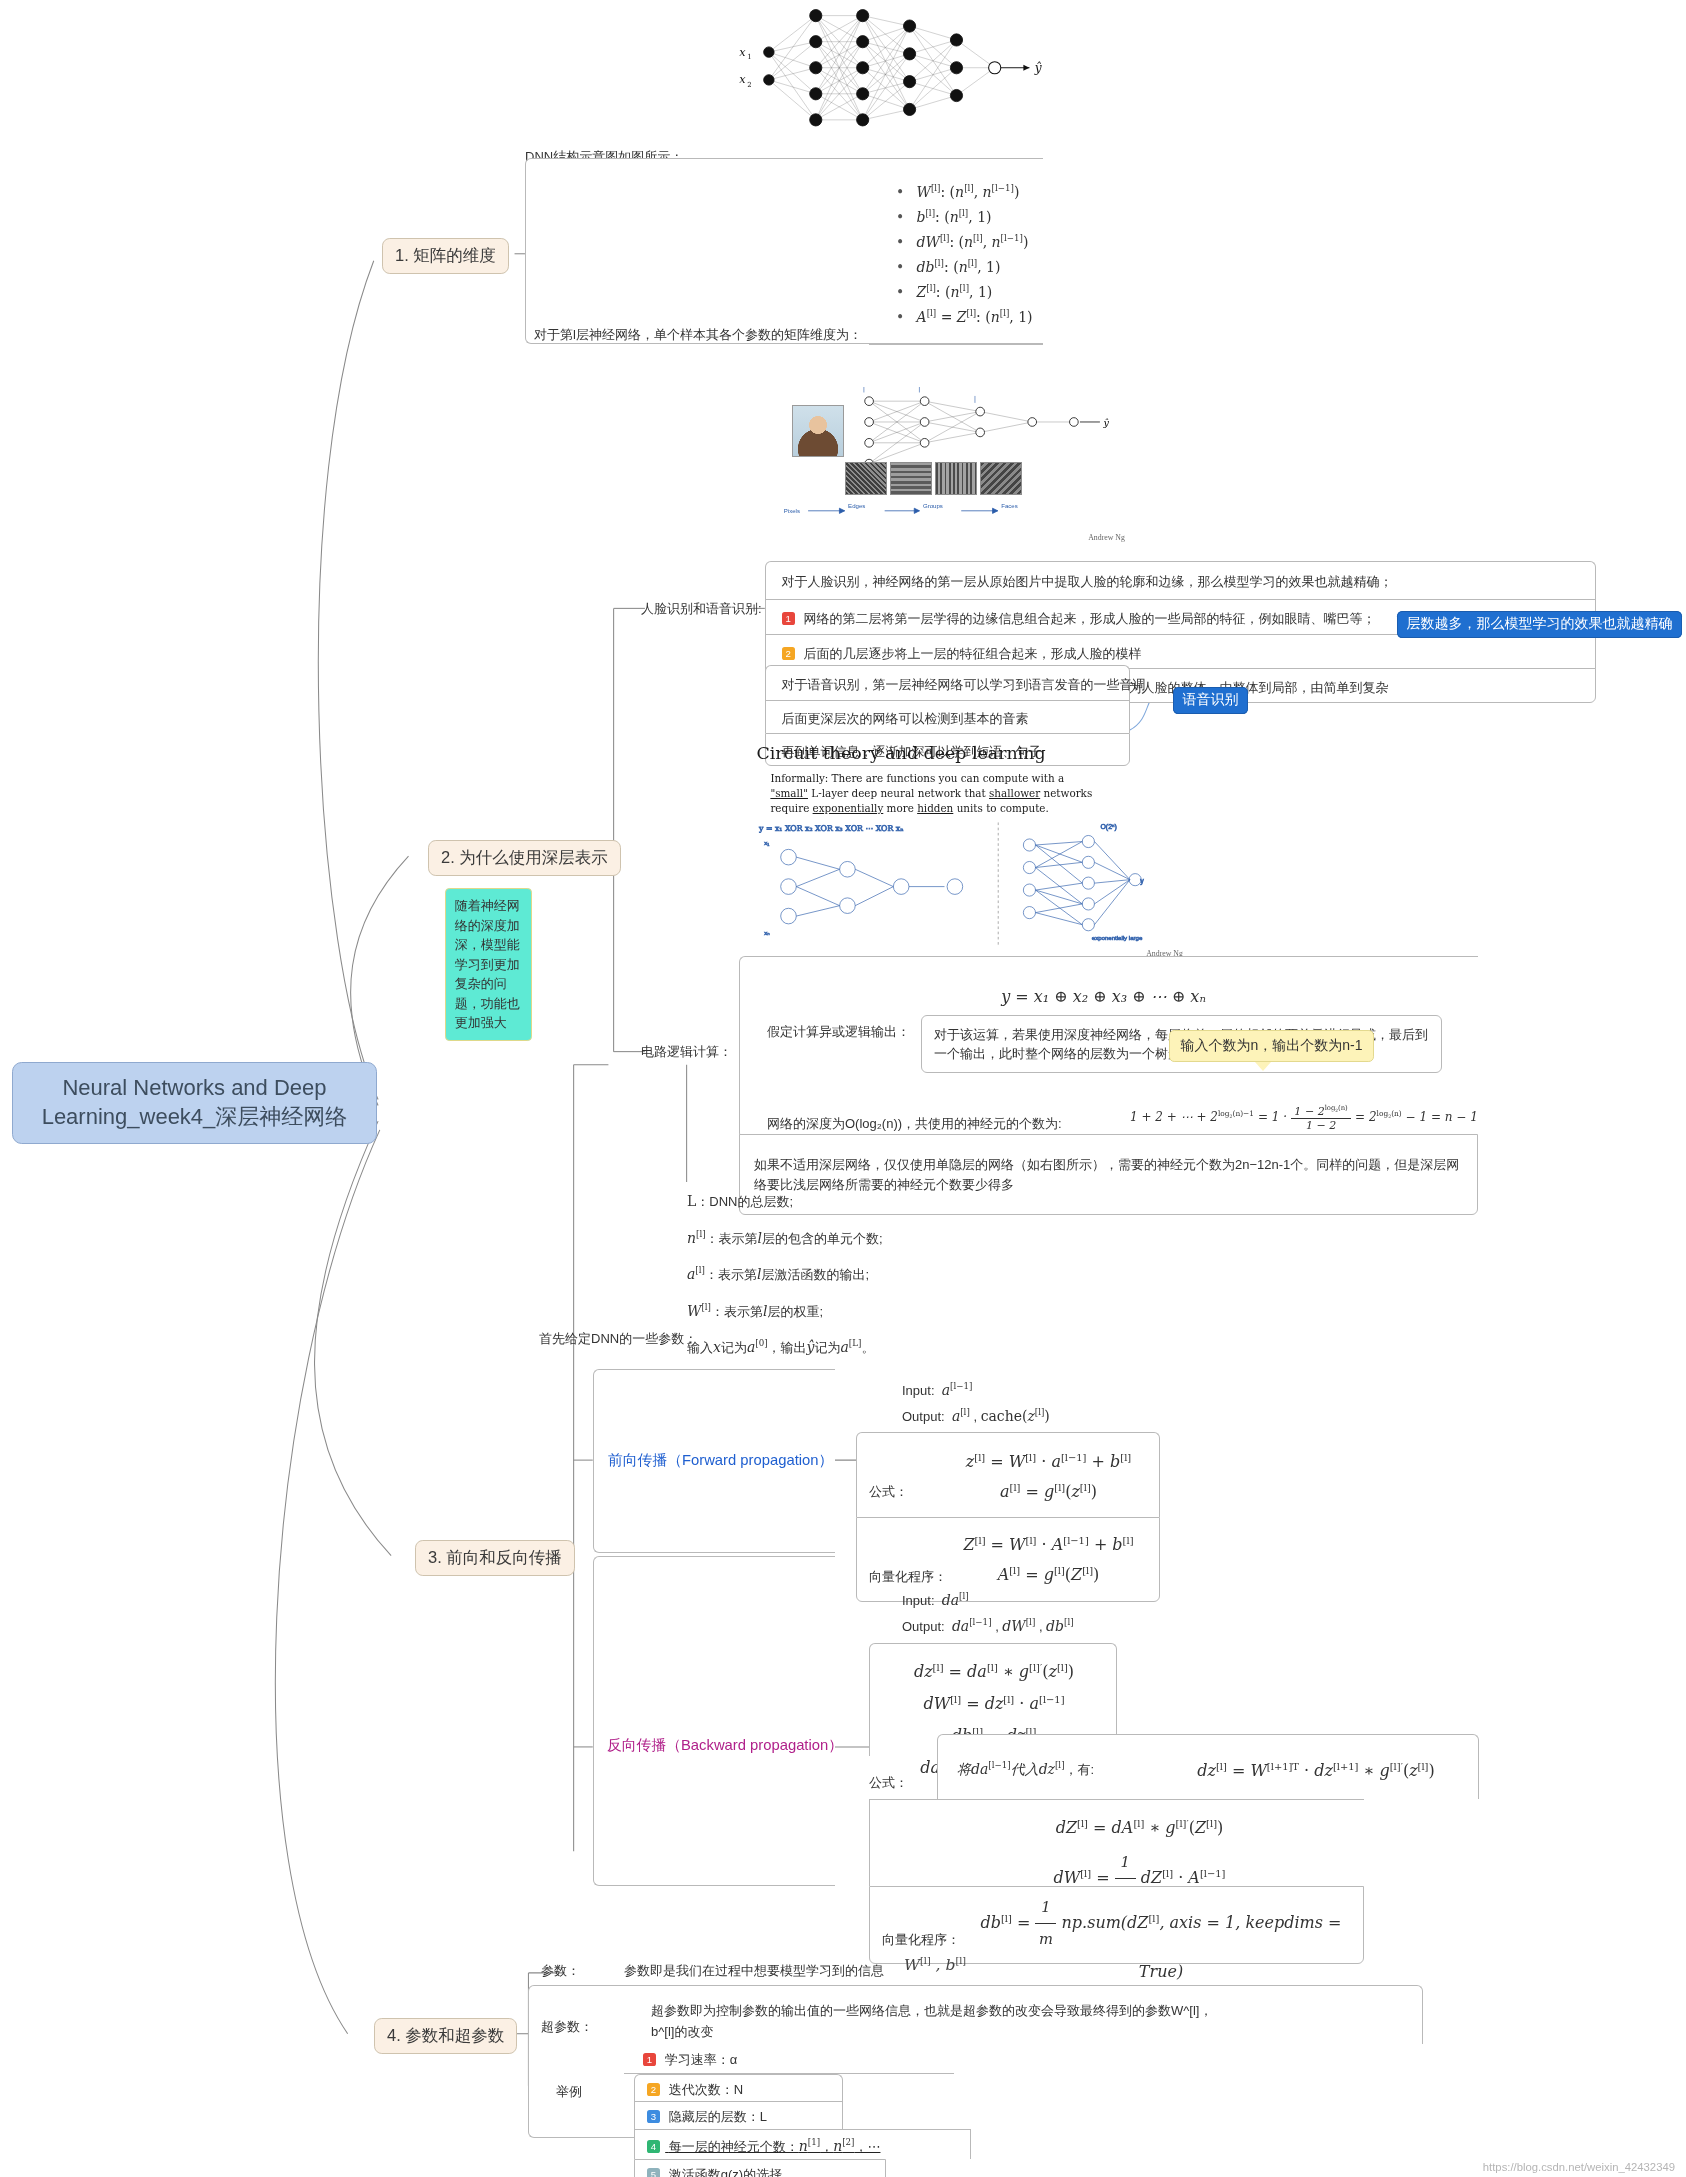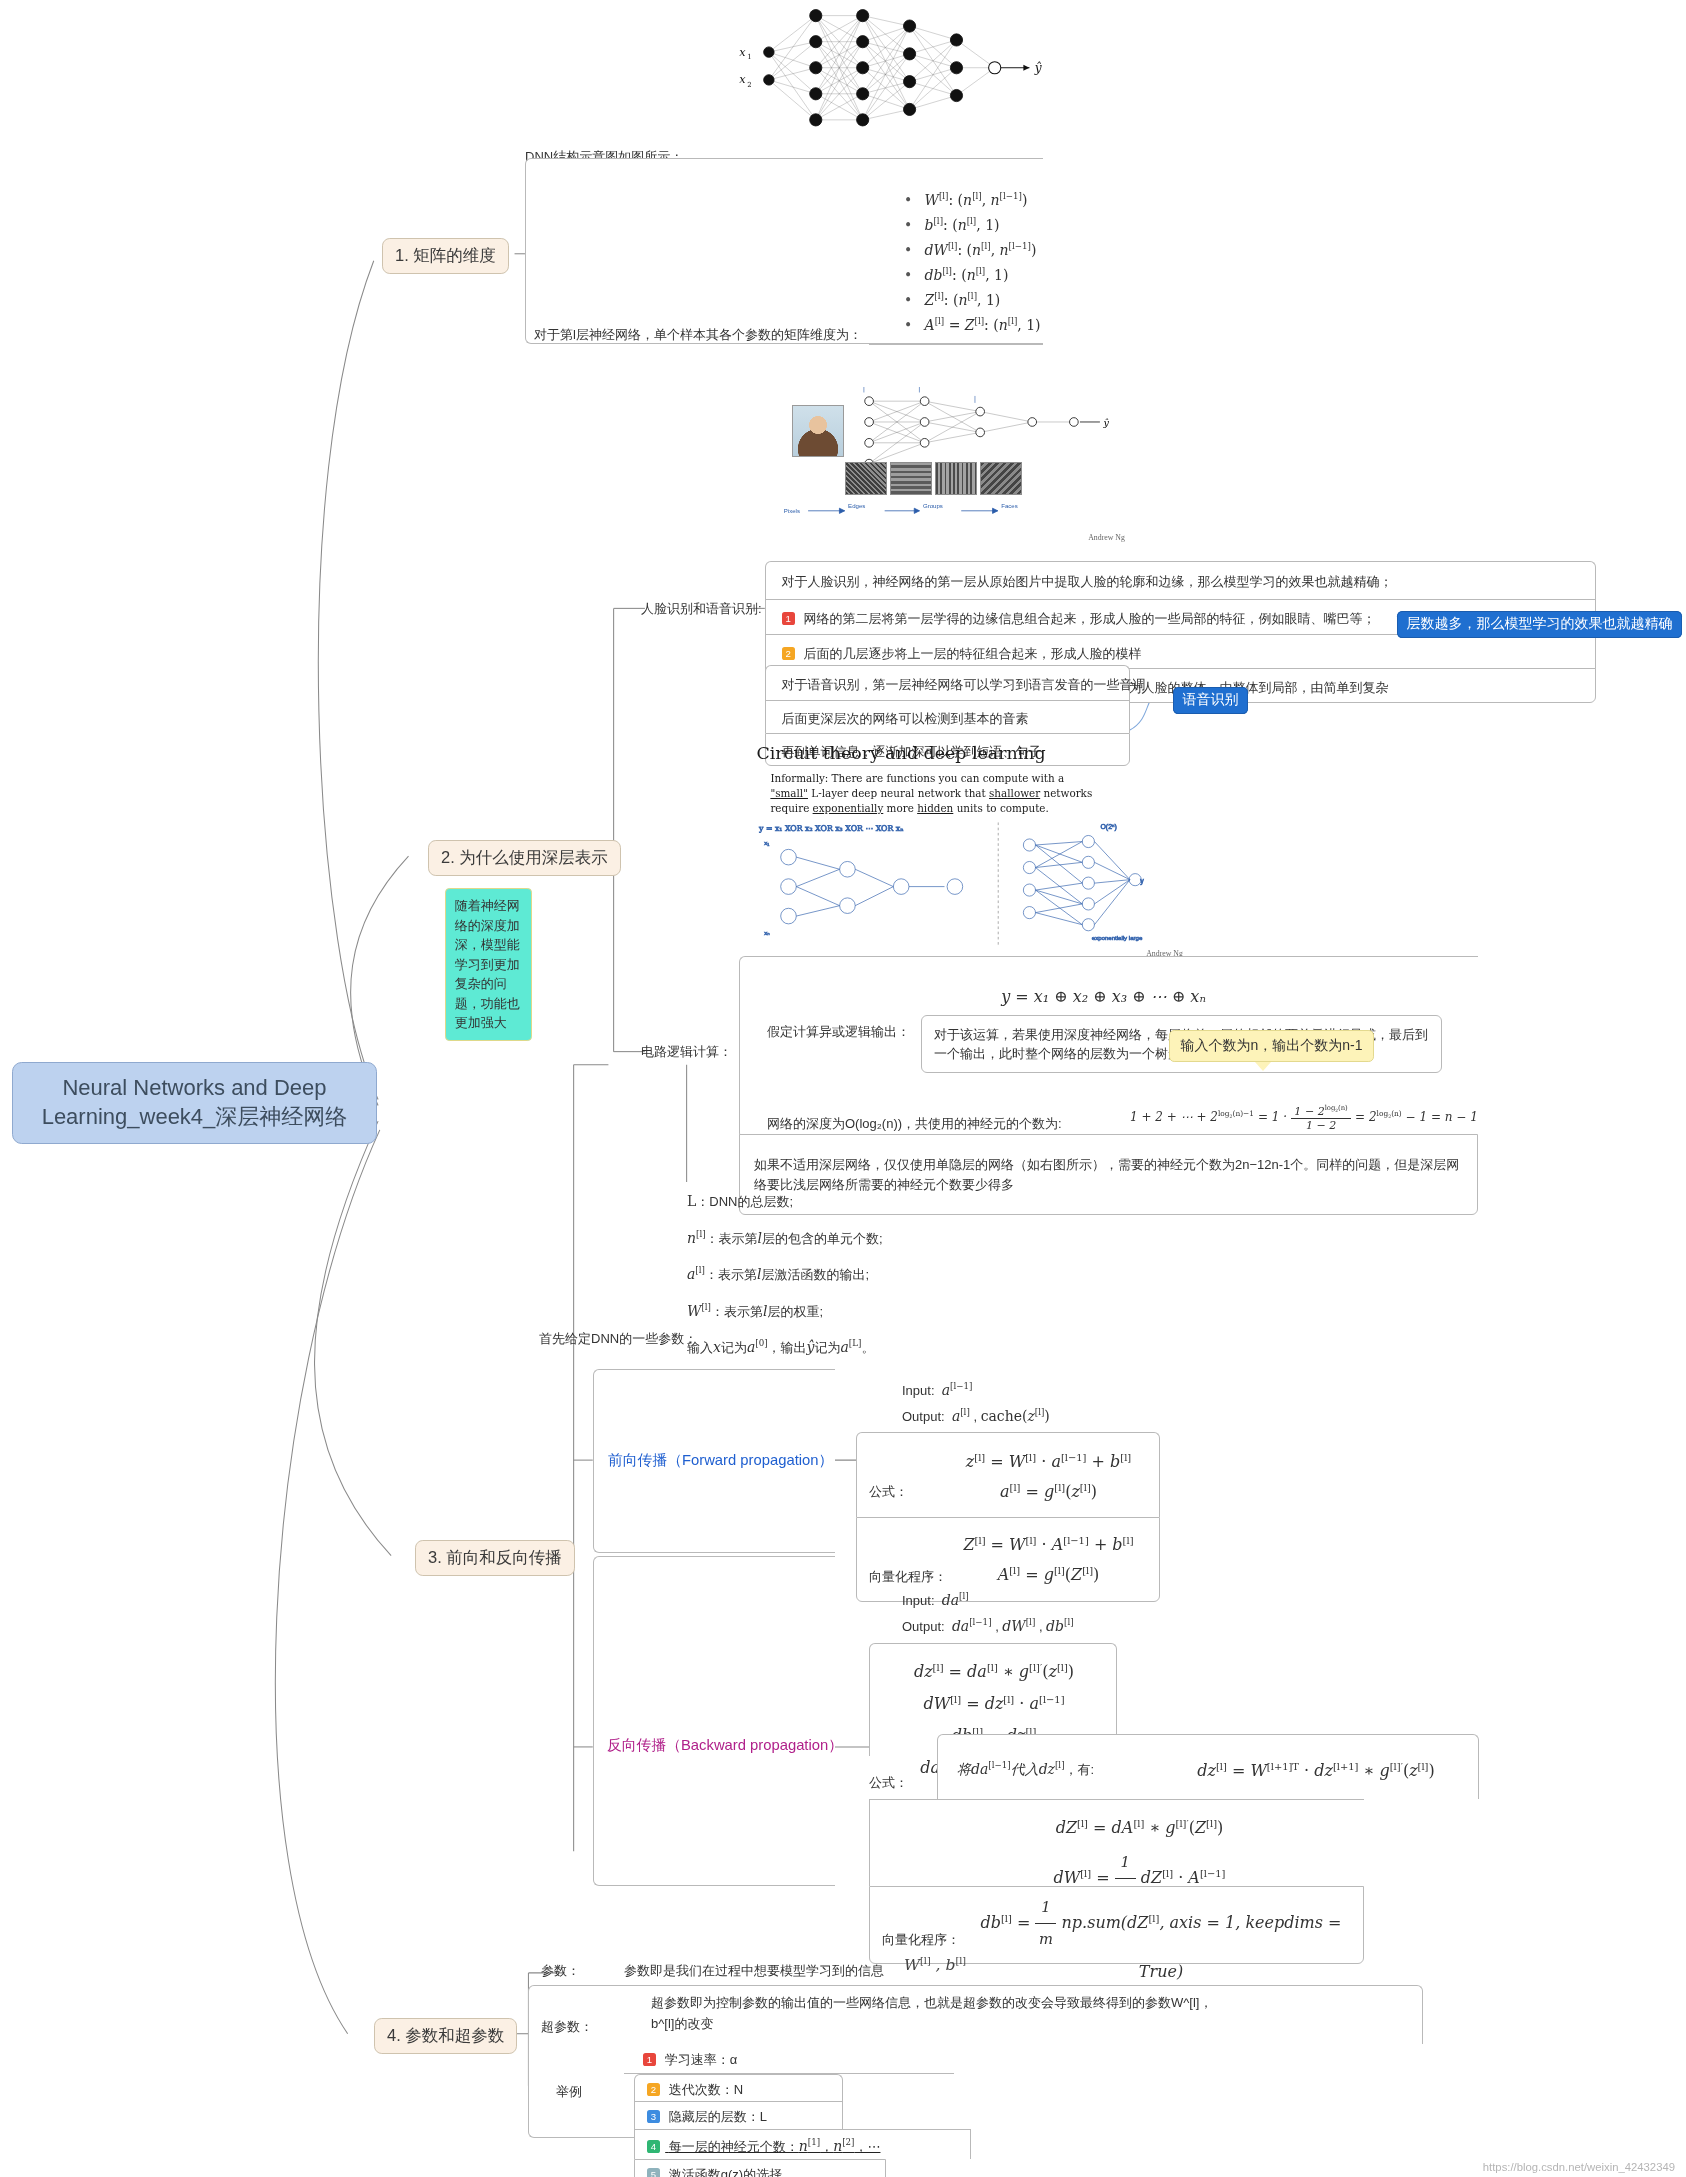--- a/index.html
+++ b/index.html
@@ -76,21 +76,21 @@
   .n5{background:#8fb3bd;}
 
   .row{font-size:13px;line-height:1.5;color:#333;white-space:nowrap;}
 
   
   .m{font-family:"DejaVu Serif","Liberation Serif",serif;font-style:italic;font-size:14px;color:#333;}
   .mn{font-style:normal;}
   sup,sub{font-size:.62em;font-style:normal;}
   .fml{font-family:"DejaVu Serif","Liberation Serif",serif;font-size:16px;color:#333;text-align:center;line-height:1.9;font-style:italic;}
   .fml .op{font-style:normal;}
-  ul.dims{margin:16px;padding:0 0 0 19px;list-style:none;}
+  ul.dims{margin:8px;padding:0 0 0 19px;list-style:none;}
   ul.dims li{font-family:"DejaVu Serif","Liberation Serif",serif;font-style:italic;font-size:14px;line-height:1.78;color:#333;}
   ul.dims li:before{content:"•";font-style:normal;margin-right:7.8px;color:#555;}
 
   .frac{display:inline-block;text-align:center;vertical-align:middle;font-size:.92em;}
   .frac .nu{display:block;border-bottom:0.9px solid #333;padding:0 3.5px;}
   .frac .de{display:block;padding:0 3.5px;}
 
   
   .illus{position:absolute;}
   .ng{
@@ -649,21 +649,21 @@
   </div>
   <div class="node" style="left:904px;top:1955px;font-family:'DejaVu Serif',serif;font-style:italic;font-size:15.6px;color:#444;">
     W<sup>[l]</sup> , b<sup>[l]</sup>
     
   </div>
 
   <div class="node boxed" style="left:528px;top:1985px;width:895px;height:59px;border-radius:6px 6px 0 0;border-bottom:none;">
     <div class="row" style="position:absolute;left:12px;top:31px;">
       <span>超参数：</span>
     </div>
-    <div class="row wrapper" style="position:absolute;left:122px;top:7px;width:582px;white-space:normal;line-height:1.6;">
+    <div class="row wrapper" style="position:absolute;left:122px;top:15px;width:582px;white-space:normal;line-height:1.6;">
       <span>超参数即为控制参数的输出值的一些网络信息，也就是超参数的改变会导致最终得到的参数W^[l]，b^[l]的改变</span>
     </div>
   </div>
 
   <div class="node boxed" style="left:528px;top:2044px;width:895px;height:96px;border-radius:0 0 6px 6px;border-top:none;opacity:0;"></div>
 
   <div class="node boxed" style="left:528px;top:2044px;width:163px;height:94px;border-right:none;border-radius:0 0 0 6px;border-top:none;"></div>
   <div class="node row" style="left:556px;top:2082px;">
     <span>举例</span>
   </div>

